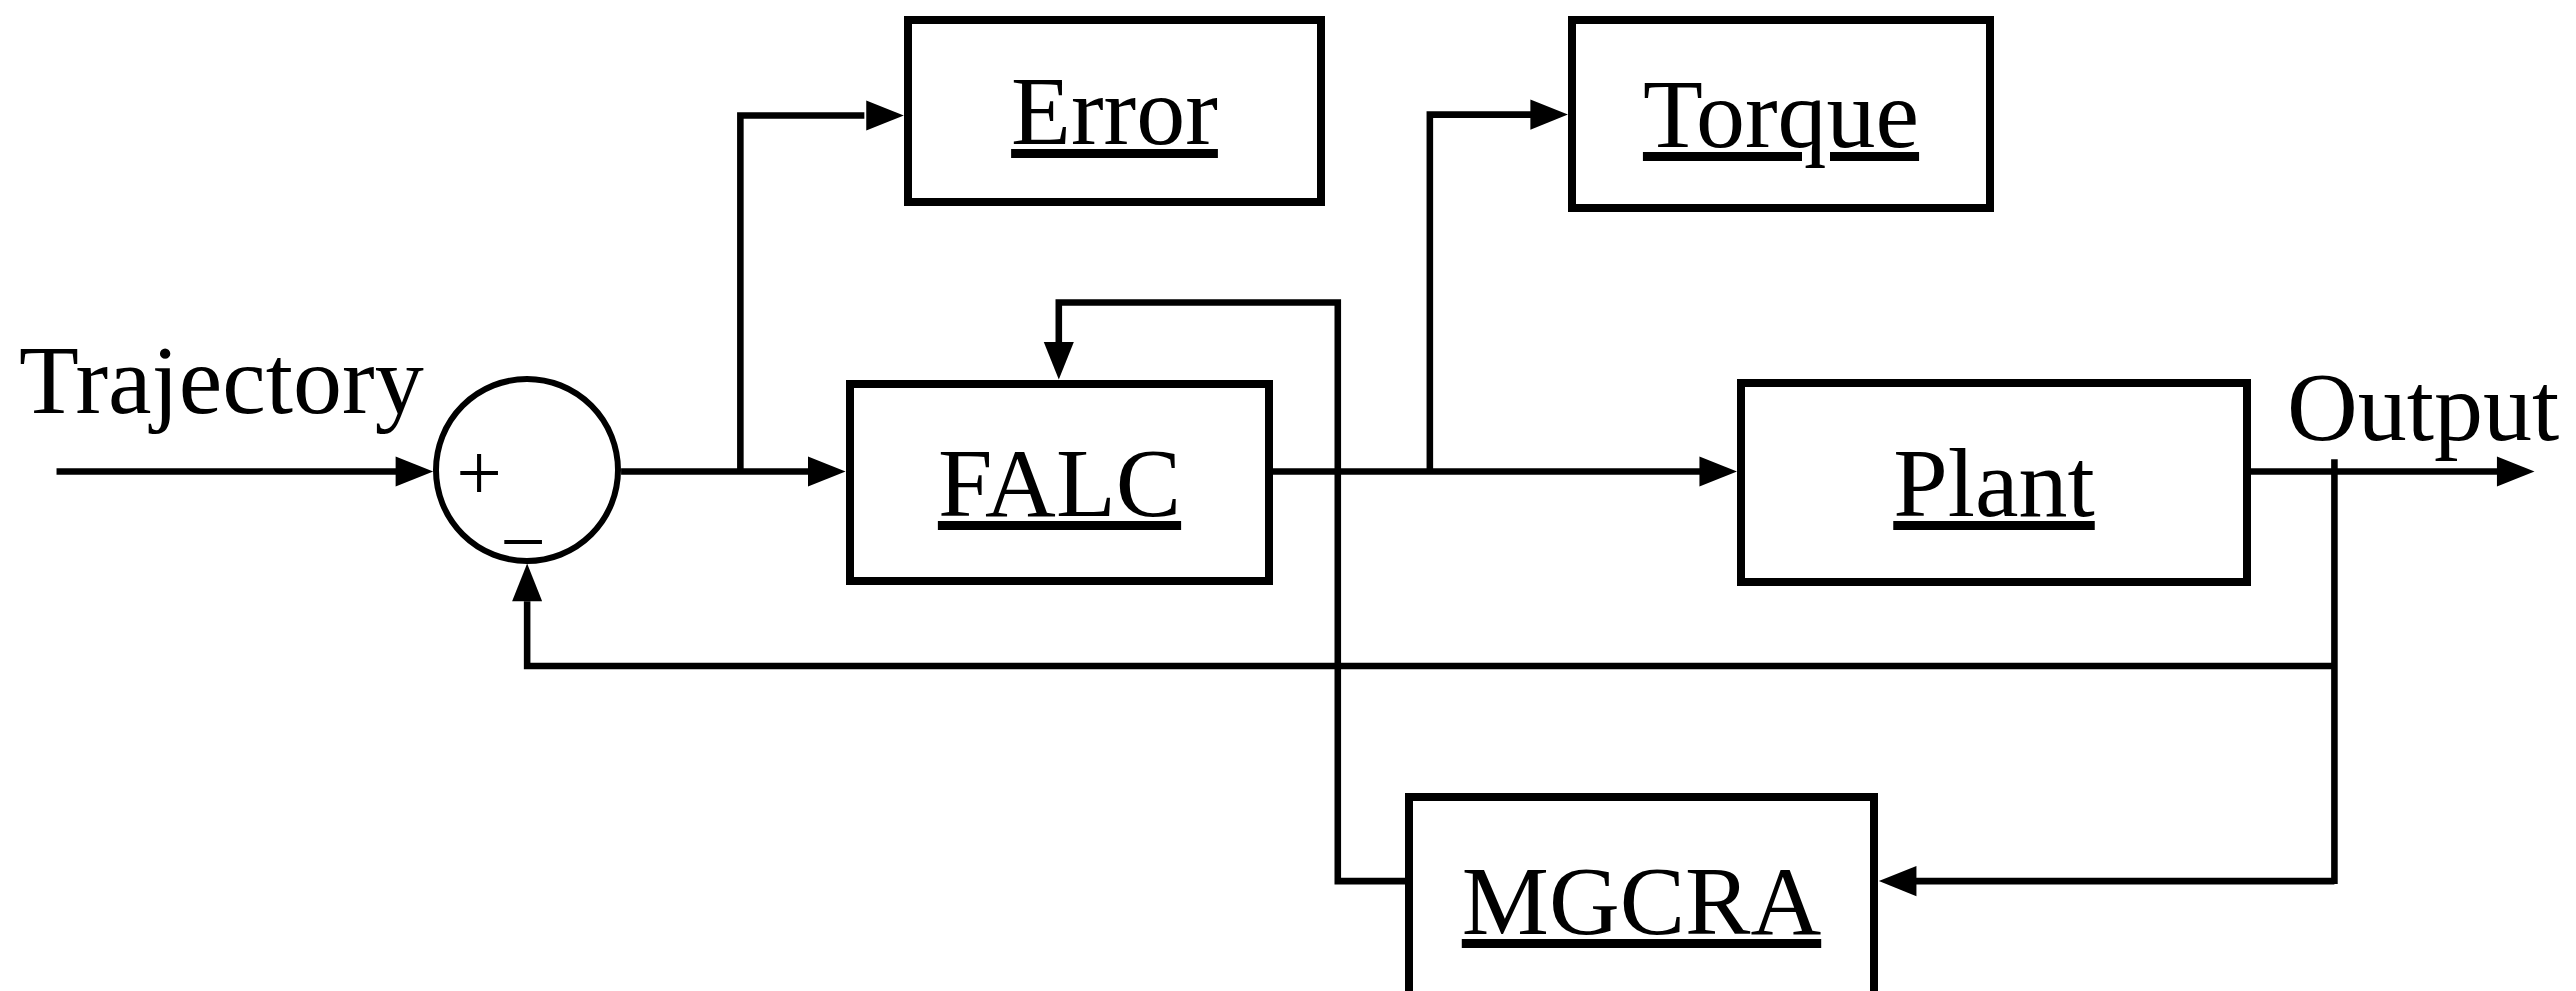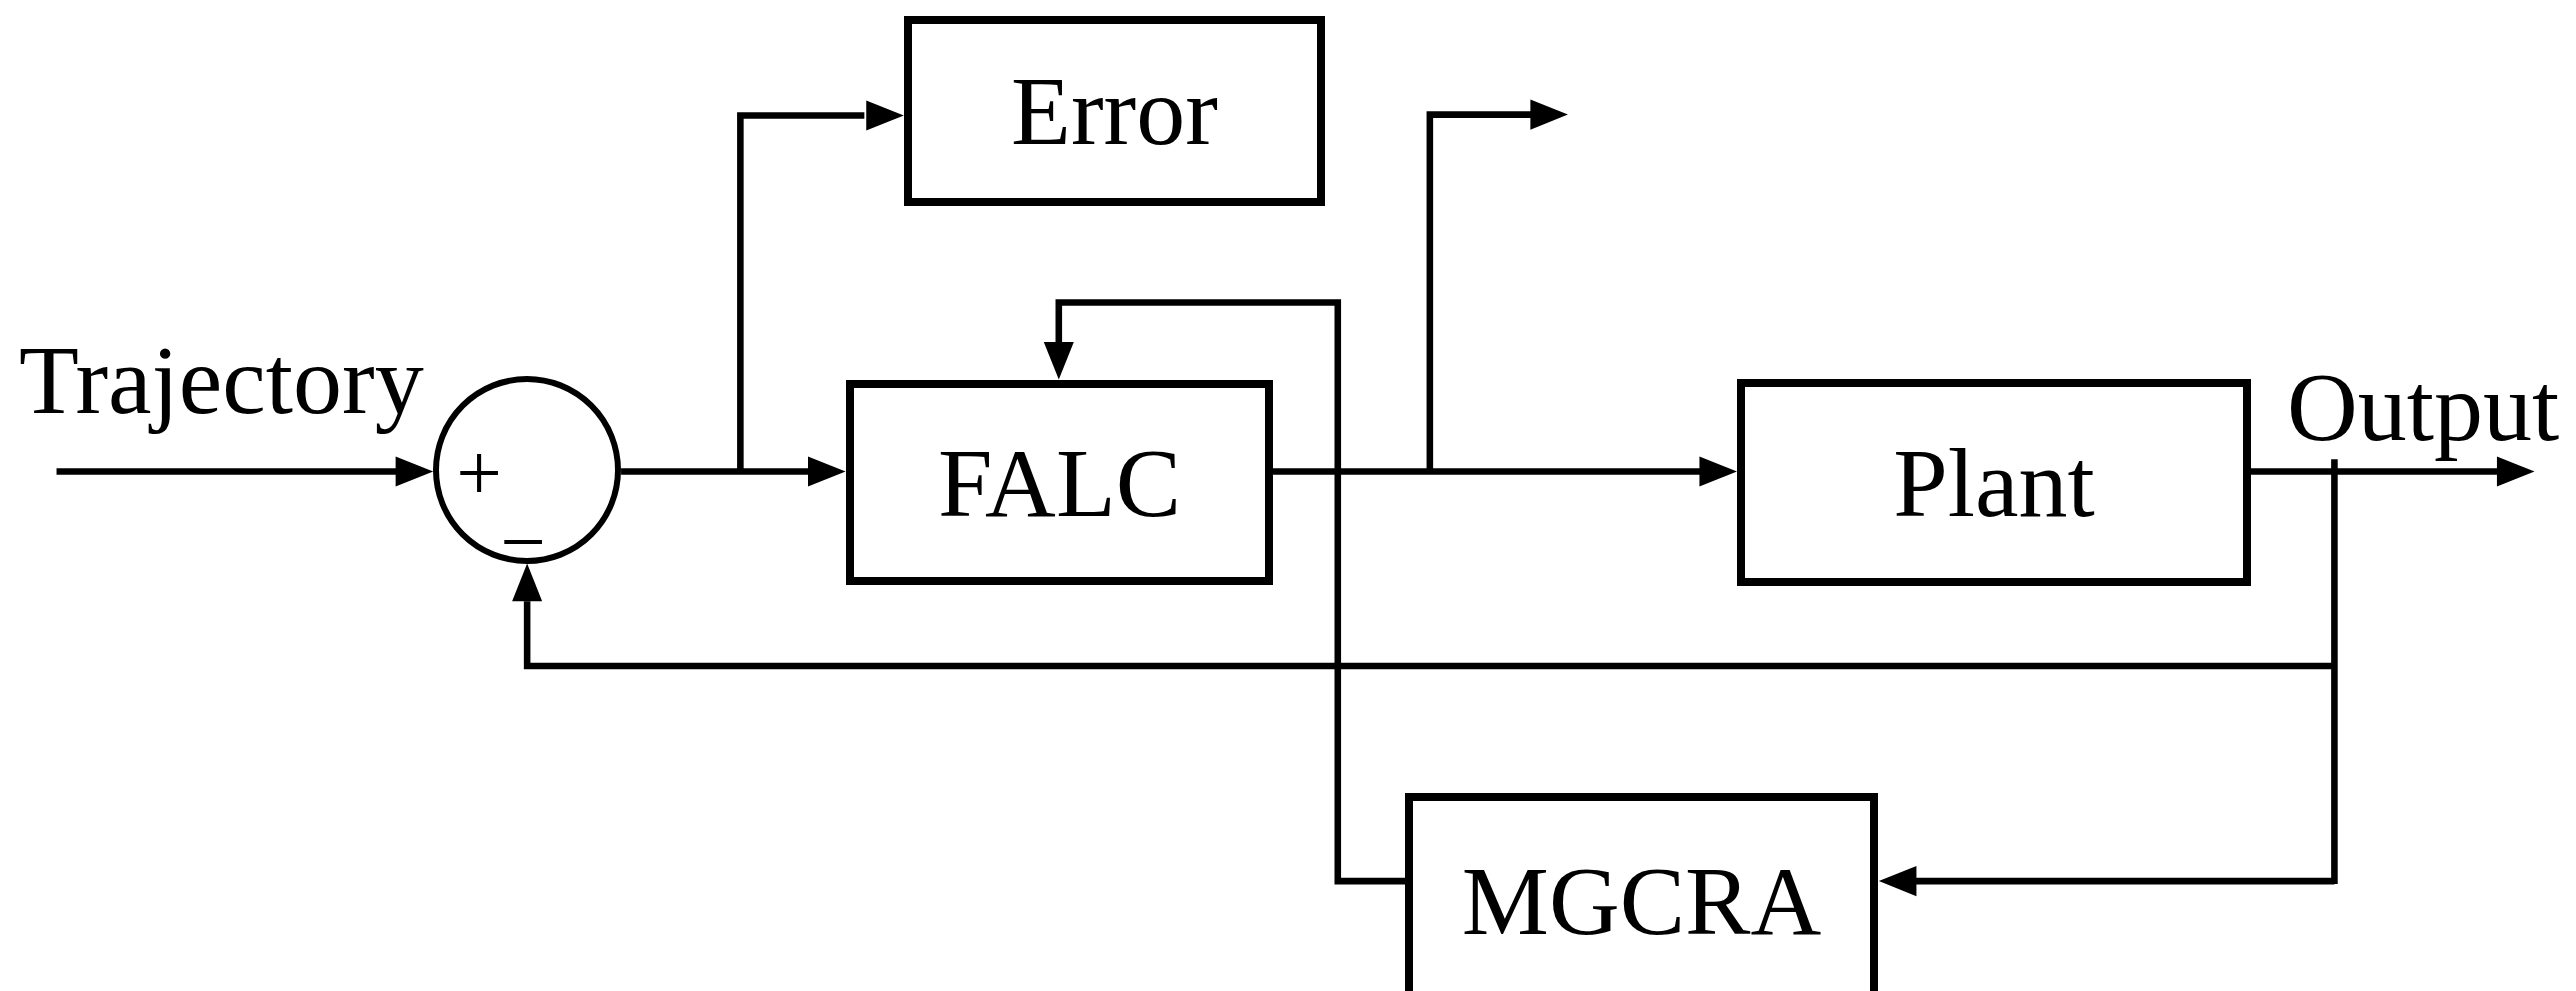--- a/index.html
+++ b/index.html
@@ -26,20 +26,21 @@
   }
   .wires polygon { fill: #000000; stroke: none; }
   .block {
     position: absolute; z-index: 2;
     box-sizing: border-box;
     background: #ffffff;
     border: 8.5px solid #000000;
     display: flex; align-items: center; justify-content: center;
     font-size: 98px; line-height: 1;
     white-space: nowrap;
+    text-decoration: underline;
   }
   .block-error  { left: 904px;  top: 16px;  width: 421px; height: 190px; }
   .block-torque { left: 1568px; top: 16px;  width: 426px; height: 196px; }
   .block-falc   { left: 846px;  top: 380px; width: 427px; height: 205px; }
   .block-plant  { left: 1737px; top: 379px; width: 514px; height: 207px; }
   .block-mgcra  { left: 1405px; top: 793px; width: 473px; height: 215px; }
   .sum-circle {
     position: absolute; z-index: 2;
     box-sizing: border-box;
     left: 433px; top: 376px; width: 188px; height: 188px;
@@ -102,20 +103,23 @@
   <div class="float-label label-trajectory">Trajectory</div>
   <div class="float-label label-output">Output</div>
 
   <div class="sum-circle"></div>
   <div class="sum-sign sign-plus">+</div>
   <div class="sum-sign sign-minus">−</div>
 
   <div class="block block-error">
     <span>Error</span>
   </div>
+  <div class="block block-torque">
+    <span>Torque</span>
+  </div>
   <div class="block block-falc">
     <span>FALC</span>
   </div>
   <div class="block block-plant">
     <span>Plant</span>
   </div>
   <div class="block block-mgcra">
     <span>MGCRA</span>
   </div>
 

